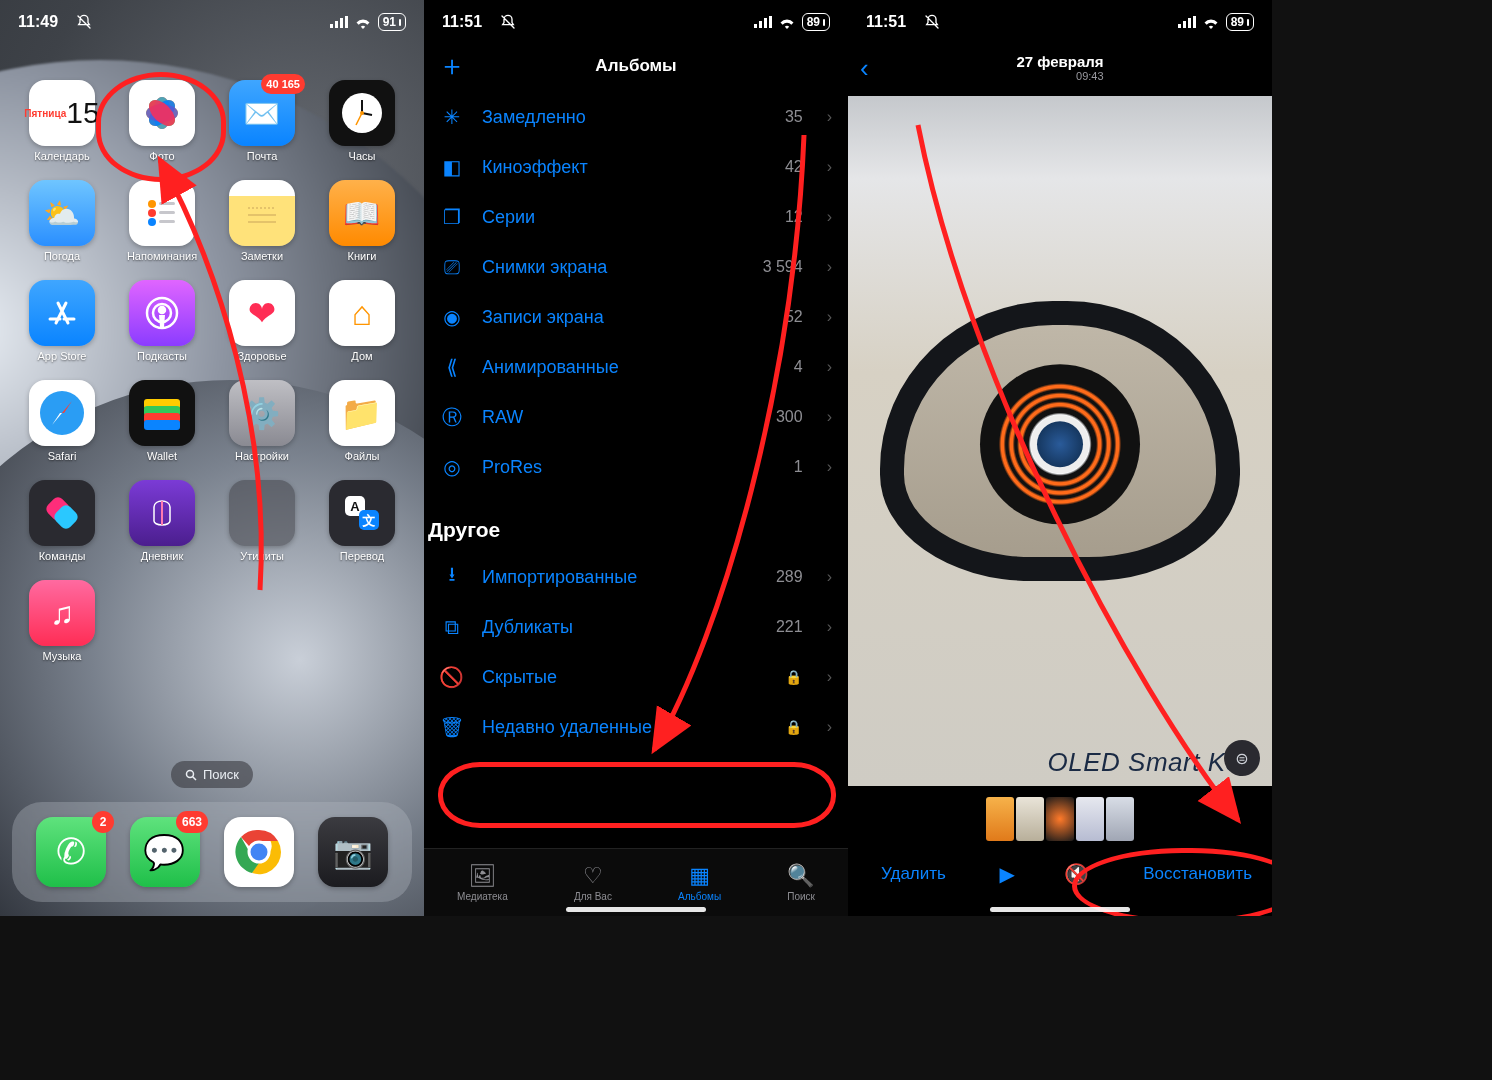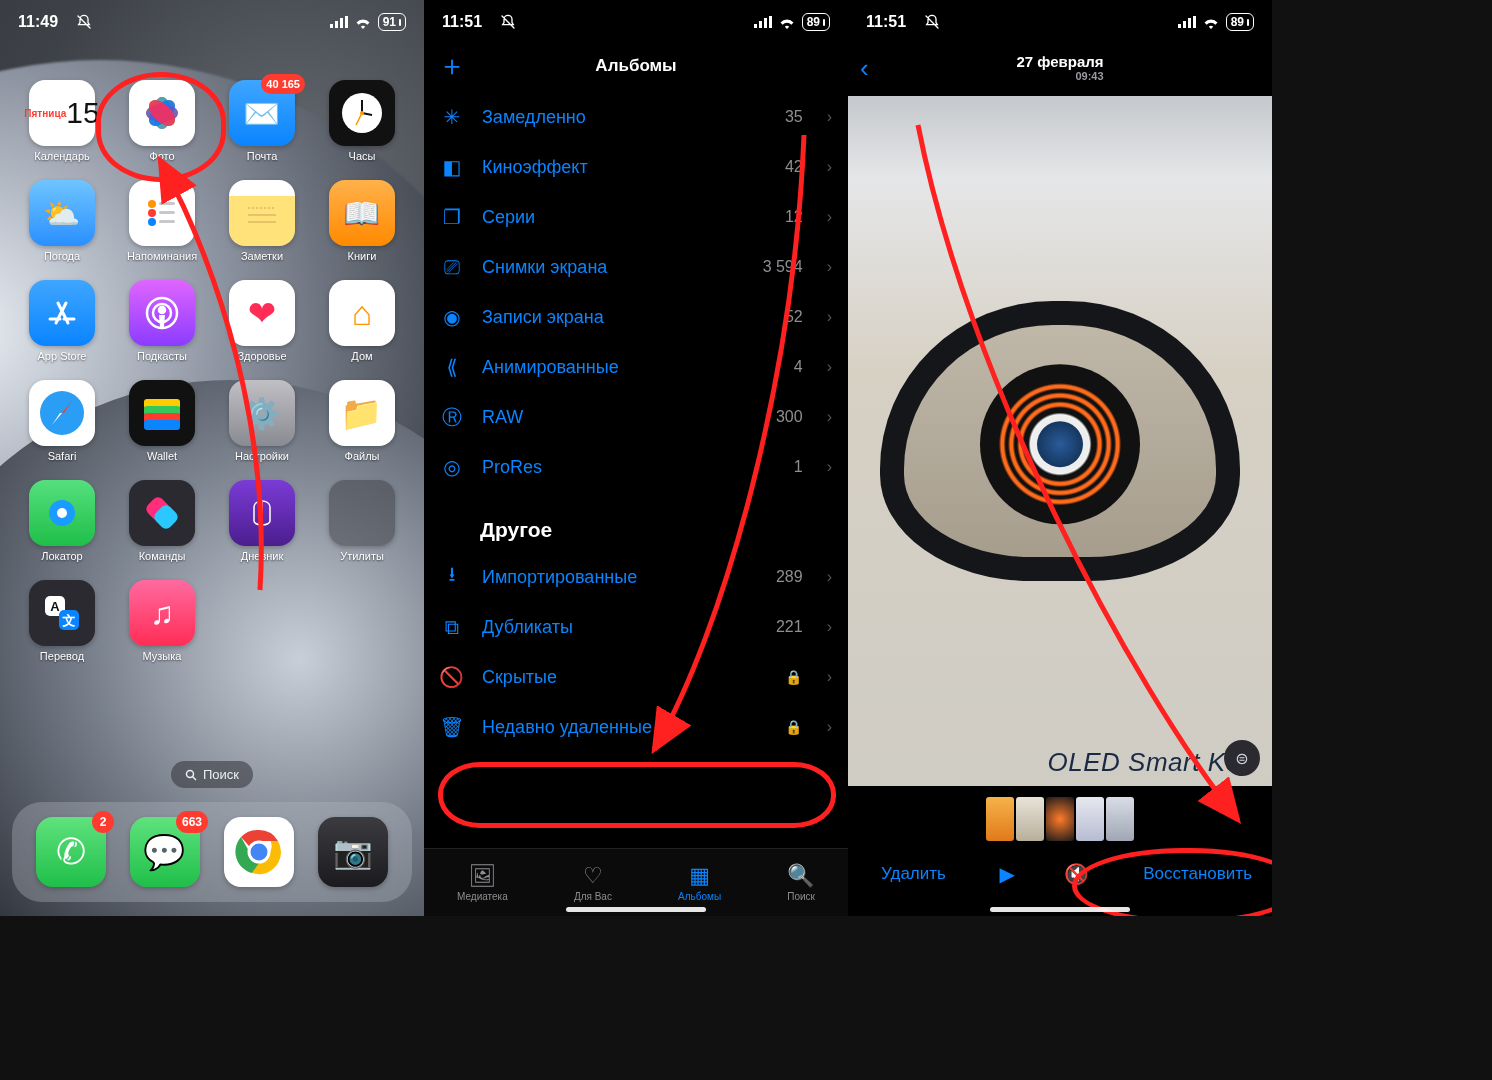--- a/index.html
+++ b/index.html
@@ -65,34 +65,34 @@
   .ph-header{position:absolute;top:44px;left:0;right:0;height:44px;display:flex;align-items:center;justify-content:center;}
   .ph-header .title{font-size:17px;font-weight:600;}
   .ph-header .plus{position:absolute;left:14px;color:#0a84ff;font-size:28px;font-weight:300;}
   .ph-list{position:absolute;top:92px;left:0;right:0;bottom:68px;overflow:hidden;}
   .ph-row{display:flex;align-items:center;height:50px;padding:0 16px 0 14px;gap:16px;}
   .ph-row .icn{width:28px;display:flex;justify-content:center;color:#0a84ff;font-size:20px;}
   .ph-row .lbl{flex:1;color:#0a84ff;font-size:18px;}
   .ph-row .cnt{color:#8e8e93;font-size:16px;}
   .ph-row .chev{color:#555;font-size:16px;margin-left:8px;}
   .ph-row .lock{color:#8e8e93;font-size:14px;}
-  .ph-section{color:#fff;font-size:21px;font-weight:700;padding:26px 16px 10px;margin-left:40px;}
+  .ph-section{color:#fff;font-size:21px;font-weight:700;padding:26px 4px 10px;}
   .ph-tabbar{position:absolute;bottom:0;left:0;right:0;height:68px;background:#0b0b0b;border-top:1px solid #222;display:flex;justify-content:space-around;align-items:center;}
   .ph-tab{display:flex;flex-direction:column;align-items:center;gap:2px;color:#8e8e93;font-size:10px;}
   .ph-tab.active{color:#0a84ff;}
   .ph-tab .ticon{font-size:22px;}
 
   .circle2{top:762px;left:14px;width:398px;height:66px;border:5px solid #ff2020;border-radius:42px/32px;}
 
   
   .detail{background:#000;color:#fff;}
   .dt-header{position:absolute;top:44px;left:0;right:0;height:48px;display:flex;align-items:center;justify-content:center;}
   .dt-header .back{position:absolute;left:12px;color:#0a84ff;font-size:26px;font-weight:300;}
   .dt-header .date{font-size:15px;font-weight:600;line-height:1.1;text-align:right;}
-  .dt-header .date .sub{font-size:11px;color:#9a9aa0;font-weight:700;}
+  .dt-header .date .sub{font-size:11px;color:#9a9aa0;font-weight:400;}
   .photo-area{position:absolute;top:96px;left:0;right:0;bottom:130px;background:linear-gradient(180deg,#c5c8cc 0%,#e5e6e8 12%,#d7d1c4 40%,#cfccc4 100%);display:flex;align-items:center;justify-content:center;}
   .steering{position:relative;width:360px;height:280px;}
   .steering .rim{position:absolute;inset:0;border:24px solid #14161a;border-radius:48% 48% 42% 42%/60% 60% 38% 38%;background:linear-gradient(#bfb7a8,#a69d8d);}
   .steering .hub{position:absolute;top:50%;left:50%;width:160px;height:160px;transform:translate(-50%,-48%);border-radius:50%;background:radial-gradient(circle,#f6f7f9 0 26%,#111 28% 32%,#ff6b1a 34% 36%,#111 38% 40%,#ff6b1a 42% 44%,#111 46% 48%,#ff6b1a 50% 52%,#111 54% 100%);}
   .steering .hub::after{content:"";position:absolute;top:50%;left:50%;width:46px;height:46px;transform:translate(-50%,-50%);border-radius:50%;background:radial-gradient(circle,#2a5b9a,#0d2847);box-shadow:0 0 0 6px #eee;}
   .smartkey{position:absolute;bottom:8px;right:18px;color:#1a2a44;font-weight:500;font-size:26px;letter-spacing:.5px;font-style:italic;}
   .lens-badge{position:absolute;right:12px;bottom:140px;width:36px;height:36px;border-radius:50%;background:#2a2a30;color:#cfd2d9;display:flex;align-items:center;justify-content:center;font-size:16px;z-index:6;}
 
   .film{position:absolute;bottom:74px;left:0;right:0;height:46px;display:flex;align-items:center;justify-content:center;gap:2px;}
   .film .thumb{width:28px;height:44px;border-radius:3px;background:#333;}
@@ -269,29 +269,20 @@
           <span class="label">Настройки</span>
         </div>
       <div class="app">
           <div class="icon-box ic-white">
             <span style="color:#0a84ff;font-size:34px;">📁</span>
           </div>
           <span class="label">Файлы</span>
         </div>
 
       <div class="app">
-          <div class="icon-box" style="background:linear-gradient(#55e07d,#1fbf49);">
-            <svg width="40" height="40" viewBox="0 0 40 40">
-              <circle cx="20" cy="20" r="13" fill="#1a9bff"></circle>
-              <circle cx="20" cy="20" r="5" fill="#fff"></circle>
-            </svg>
-          </div>
-          <span class="label">Локатор</span>
-        </div>
-      <div class="app">
           <div class="icon-box ic-dark">
             <svg width="40" height="40" viewBox="0 0 40 40">
               <rect x="6" y="6" width="20" height="20" rx="6" transform="rotate(45 16 16)" fill="#ff2d7a"></rect>
               <rect x="14" y="14" width="20" height="20" rx="6" transform="rotate(45 24 24)" fill="#2ac8ff"></rect>
             </svg>
           </div>
           <span class="label">Команды</span>
         </div>
       <div class="app">
           <div class="icon-box" style="background:linear-gradient(#7b3bd6,#4b1e8e);">

